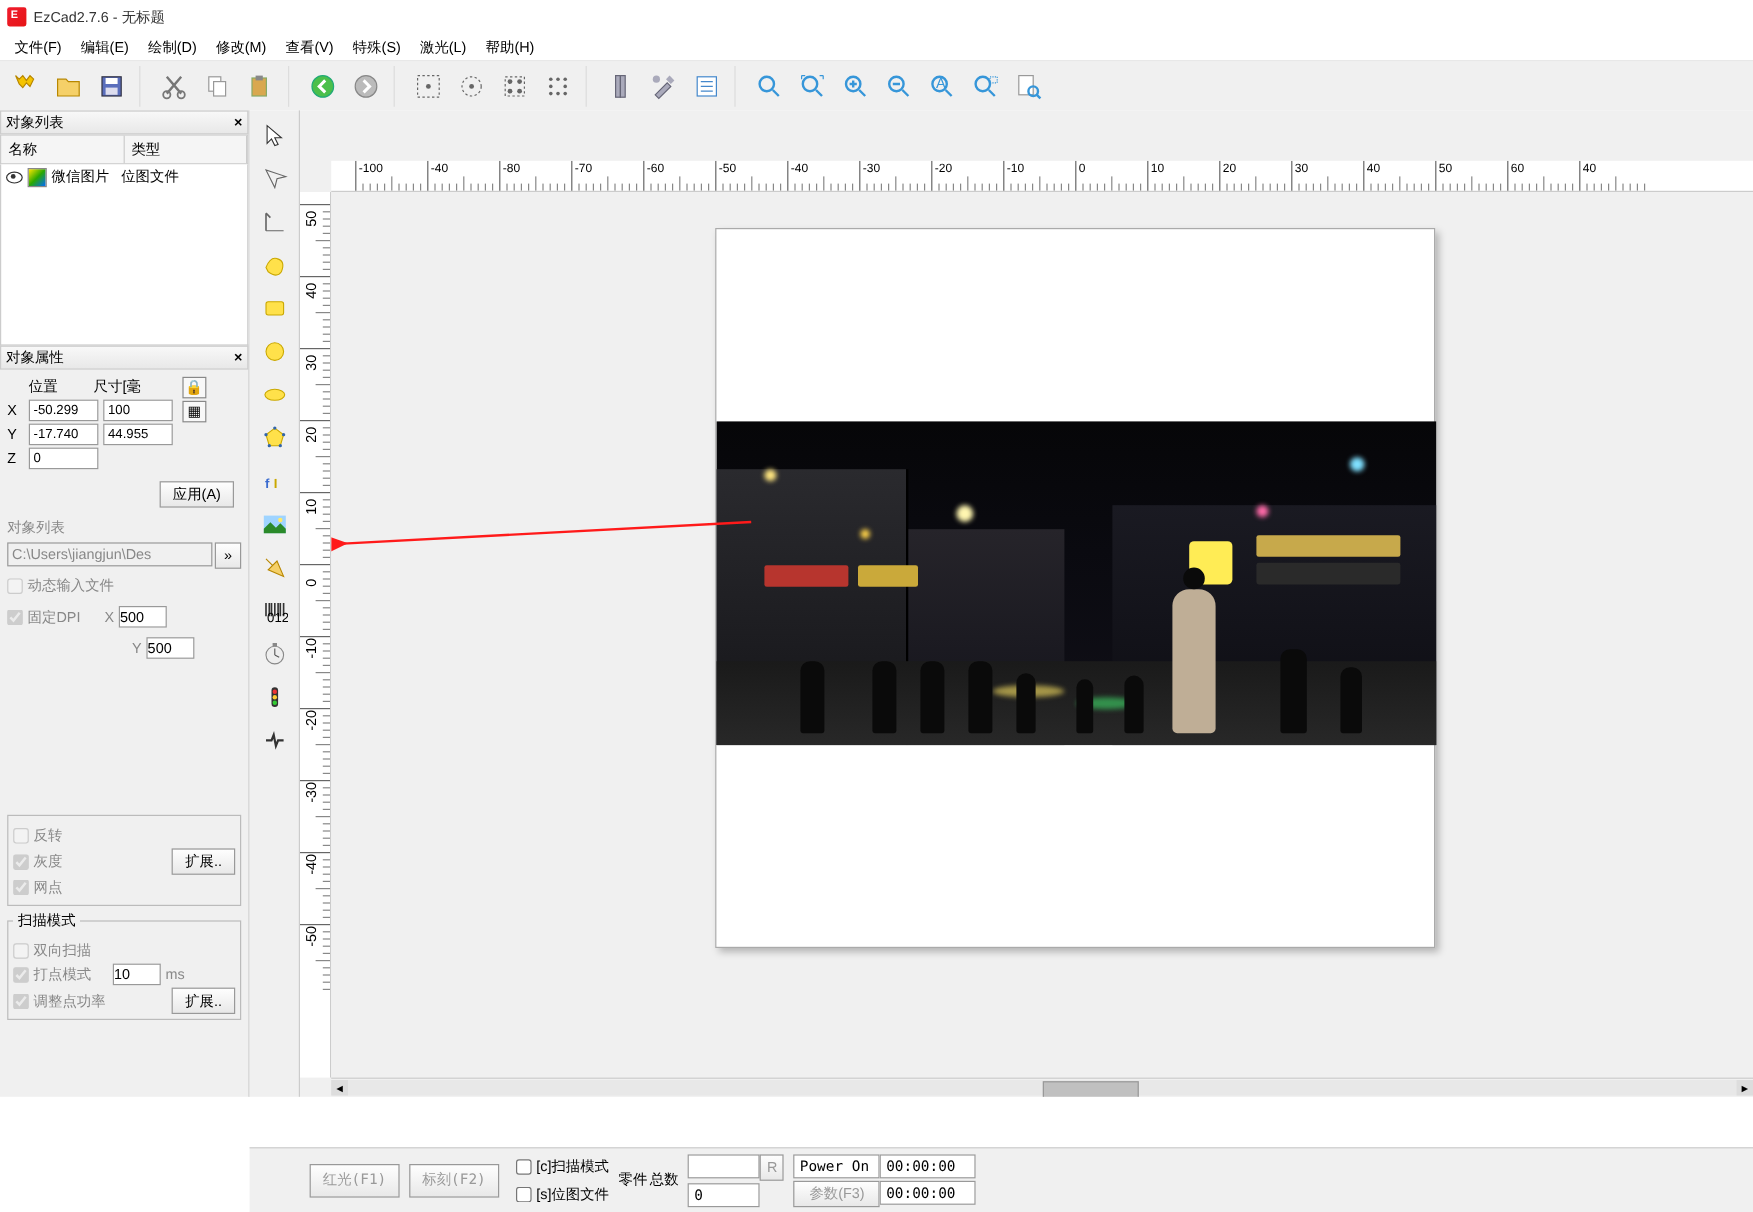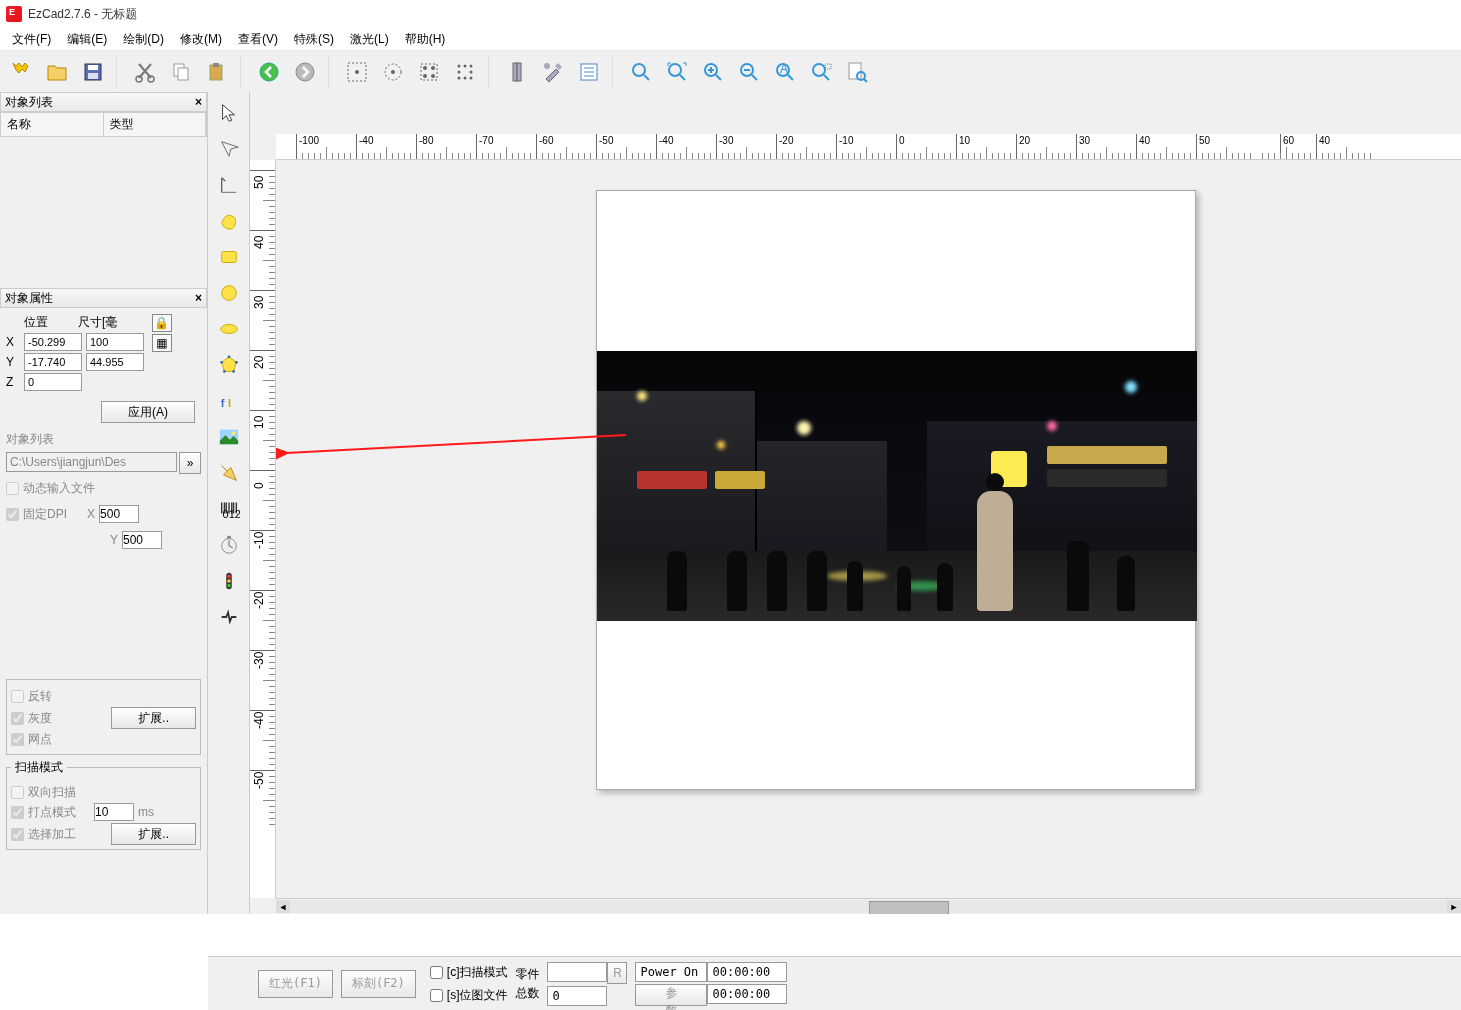--- a/index.html
+++ b/index.html
@@ -28,21 +28,21 @@
 .eye::after{content:"";width:4px;height:4px;background:#333;border-radius:50%;position:absolute;left:3px;top:1px}
 .thumb{width:16px;height:16px;background:linear-gradient(135deg,#ffe600 0%,#2aa800 50%,#006aff 100%);border:1px solid #888}
 .props{padding:6px;display:flex;flex-direction:column;gap:4px}
 .props fieldset{border:1px solid #bbb;padding:6px 4px 4px;font-size:11px}
 .props legend{padding:0 4px}
 .prow{display:flex;align-items:center;gap:4px;margin:2px 0}
 .prow label{width:14px}
 .prow input[type=text]{width:58px;height:18px;border:1px solid #999;padding:0 3px;background:#fff;font-size:11px}
 .lockgrid{display:flex;flex-direction:column;gap:2px;margin-left:4px}
 .lockgrid div{width:20px;height:18px;border:1px solid #888;background:#f8f8f8;display:flex;align-items:center;justify-content:center}
-.applybtn,.smallbtn{height:22px;border:1px solid #999;background:linear-gradient(#fefefe,#e8e8e8);padding:0 26px;cursor:pointer}
+.applybtn,.smallbtn{height:22px;border:1px solid #999;background:linear-gradient(#fefefe,#e8e8e8);padding:0 10px;cursor:pointer}
 .applybtn{align-self:flex-end;margin:4px 6px}
 .chk{display:flex;align-items:center;gap:4px;color:#888;margin:2px 0}
 .chk input{margin:0}
 .toolcol{width:42px;background:#f0f0f0;display:flex;flex-direction:column;align-items:center;padding:4px 0;gap:2px;border-right:1px solid #ccc}
 .toolcol .tbtn{width:34px;height:34px;display:flex;align-items:center;justify-content:center;border:1px solid transparent;border-radius:2px}
 .canvas-wrap{flex:1;background:#f0f0f0;display:flex;flex-direction:column;overflow:hidden;position:relative}
 .second-tb{height:42px;display:flex;align-items:center;padding:0 4px;gap:2px;background:#f0f0f0}
 .ruler-h{height:26px;background:#fff;border-bottom:1px solid #ccc;position:relative;margin-left:26px;overflow:hidden}
 .ruler-v{width:26px;background:#fff;border-right:1px solid #ccc;position:absolute;left:0;top:26px;bottom:16px;overflow:hidden}
 .ruler-h .tick{position:absolute;top:0;height:26px;border-left:1px solid #666;font-size:10px;padding-left:2px;padding-top:1px}
@@ -254,20 +254,28 @@
   <div class="leftpanel">
     <div class="objlist">
       <div class="panel-hd">
         <span>对象列表</span>
         <span class="x">×</span>
       </div>
       <div class="objlist-hdr">
         <div>名称</div>
         <div>类型</div>
       </div>
+      <div class="objlist-body">
+        <div class="objlist-row">
+          <div class="eye"></div>
+          <div class="thumb"></div>
+          <span>微信图片</span>
+          <span style="margin-left:6px">位图文件</span>
+        </div>
+      </div>
     </div>
 
     <div class="panel-hd">
       <span>对象属性</span>
       <span class="x">×</span>
     </div>
     <div class="props">
       <div style="display:flex;gap:4px">
         <div>
           <div style="display:flex;gap:30px;padding-left:18px">
@@ -343,21 +351,21 @@
           </div>
         <div class="chk">
             <input type="checkbox" checked="" disabled="" style="">
             <span>打点模式</span>
           <input type="text" style="width: 40px; height: 18px; border: 1px solid rgb(153, 153, 153); margin-left: 14px;" value="10">
           <span>ms</span>
         </div>
         <div style="display:flex;justify-content:space-between;align-items:center">
           <div class="chk">
               <input type="checkbox" checked="" disabled="" style="">
-              <span>选择加工</span>
+              <span>调整点功率</span>
             </div>
           <button class="smallbtn">扩展..</button>
         </div>
       </fieldset>
     </div>
   </div>
 
   <div class="toolcol">
     <div class="tbtn">
         <svg width="22" height="22" viewBox="0 0 24 24">
@@ -663,21 +671,21 @@
           <div class="tick" style="left: 920px;">50</div>
           <div class="mtick" style="left: 926px; height: 6px;"></div>
           <div class="mtick" style="left: 932px; height: 6px;"></div>
           <div class="mtick" style="left: 938px; height: 6px;"></div>
           <div class="mtick" style="left: 944px; height: 6px;"></div>
           <div class="mtick" style="left: 950px; height: 12px;"></div>
           <div class="mtick" style="left: 956px; height: 6px;"></div>
           <div class="mtick" style="left: 962px; height: 6px;"></div>
           <div class="mtick" style="left: 968px; height: 6px;"></div>
           <div class="mtick" style="left: 974px; height: 6px;"></div>
-          <div class="tick" style="left: 980px; margin-left: 24px;">60</div>
+          <div class="tick" style="left: 980px;">60</div>
           <div class="mtick" style="left: 986px; height: 6px;"></div>
           <div class="mtick" style="left: 992px; height: 6px;"></div>
           <div class="mtick" style="left: 998px; height: 6px;"></div>
           <div class="mtick" style="left: 1004px; height: 6px;"></div>
           <div class="mtick" style="left: 1010px; height: 12px;"></div>
           <div class="mtick" style="left: 1016px; height: 6px;"></div>
           <div class="mtick" style="left: 1022px; height: 6px;"></div>
           <div class="mtick" style="left: 1028px; height: 6px;"></div>
           <div class="mtick" style="left: 1034px; height: 6px;"></div>
           <div class="tick" style="left: 1040px;">40</div>
@@ -885,21 +893,21 @@
   <div style="display:flex;flex-direction:column;gap:2px;margin-left:6px">
     <div class="chk" style="color:#000">
         <input type="checkbox" style="">
         <span>[c]扫描模式</span>
       </div>
     <div class="chk" style="color:#000">
         <input type="checkbox" style="">
         <span>[s]位图文件</span>
       </div>
   </div>
-  <div style="display:flex;flex-direction:column;gap:2px">
+  <div style="display:flex;gap:2px">
     <span class="lbl">零件</span>
     <span class="lbl">总数</span>
   </div>
   <div style="display:flex;flex-direction:column;gap:2px">
     <div style="display:flex">
         <div class="field" style="width:60px"></div>
         <button class="smallbtn" style="width:20px;padding:0;color:#999">R</button>
       </div>
     <div class="field" style="width:60px">0</div>
   </div>

